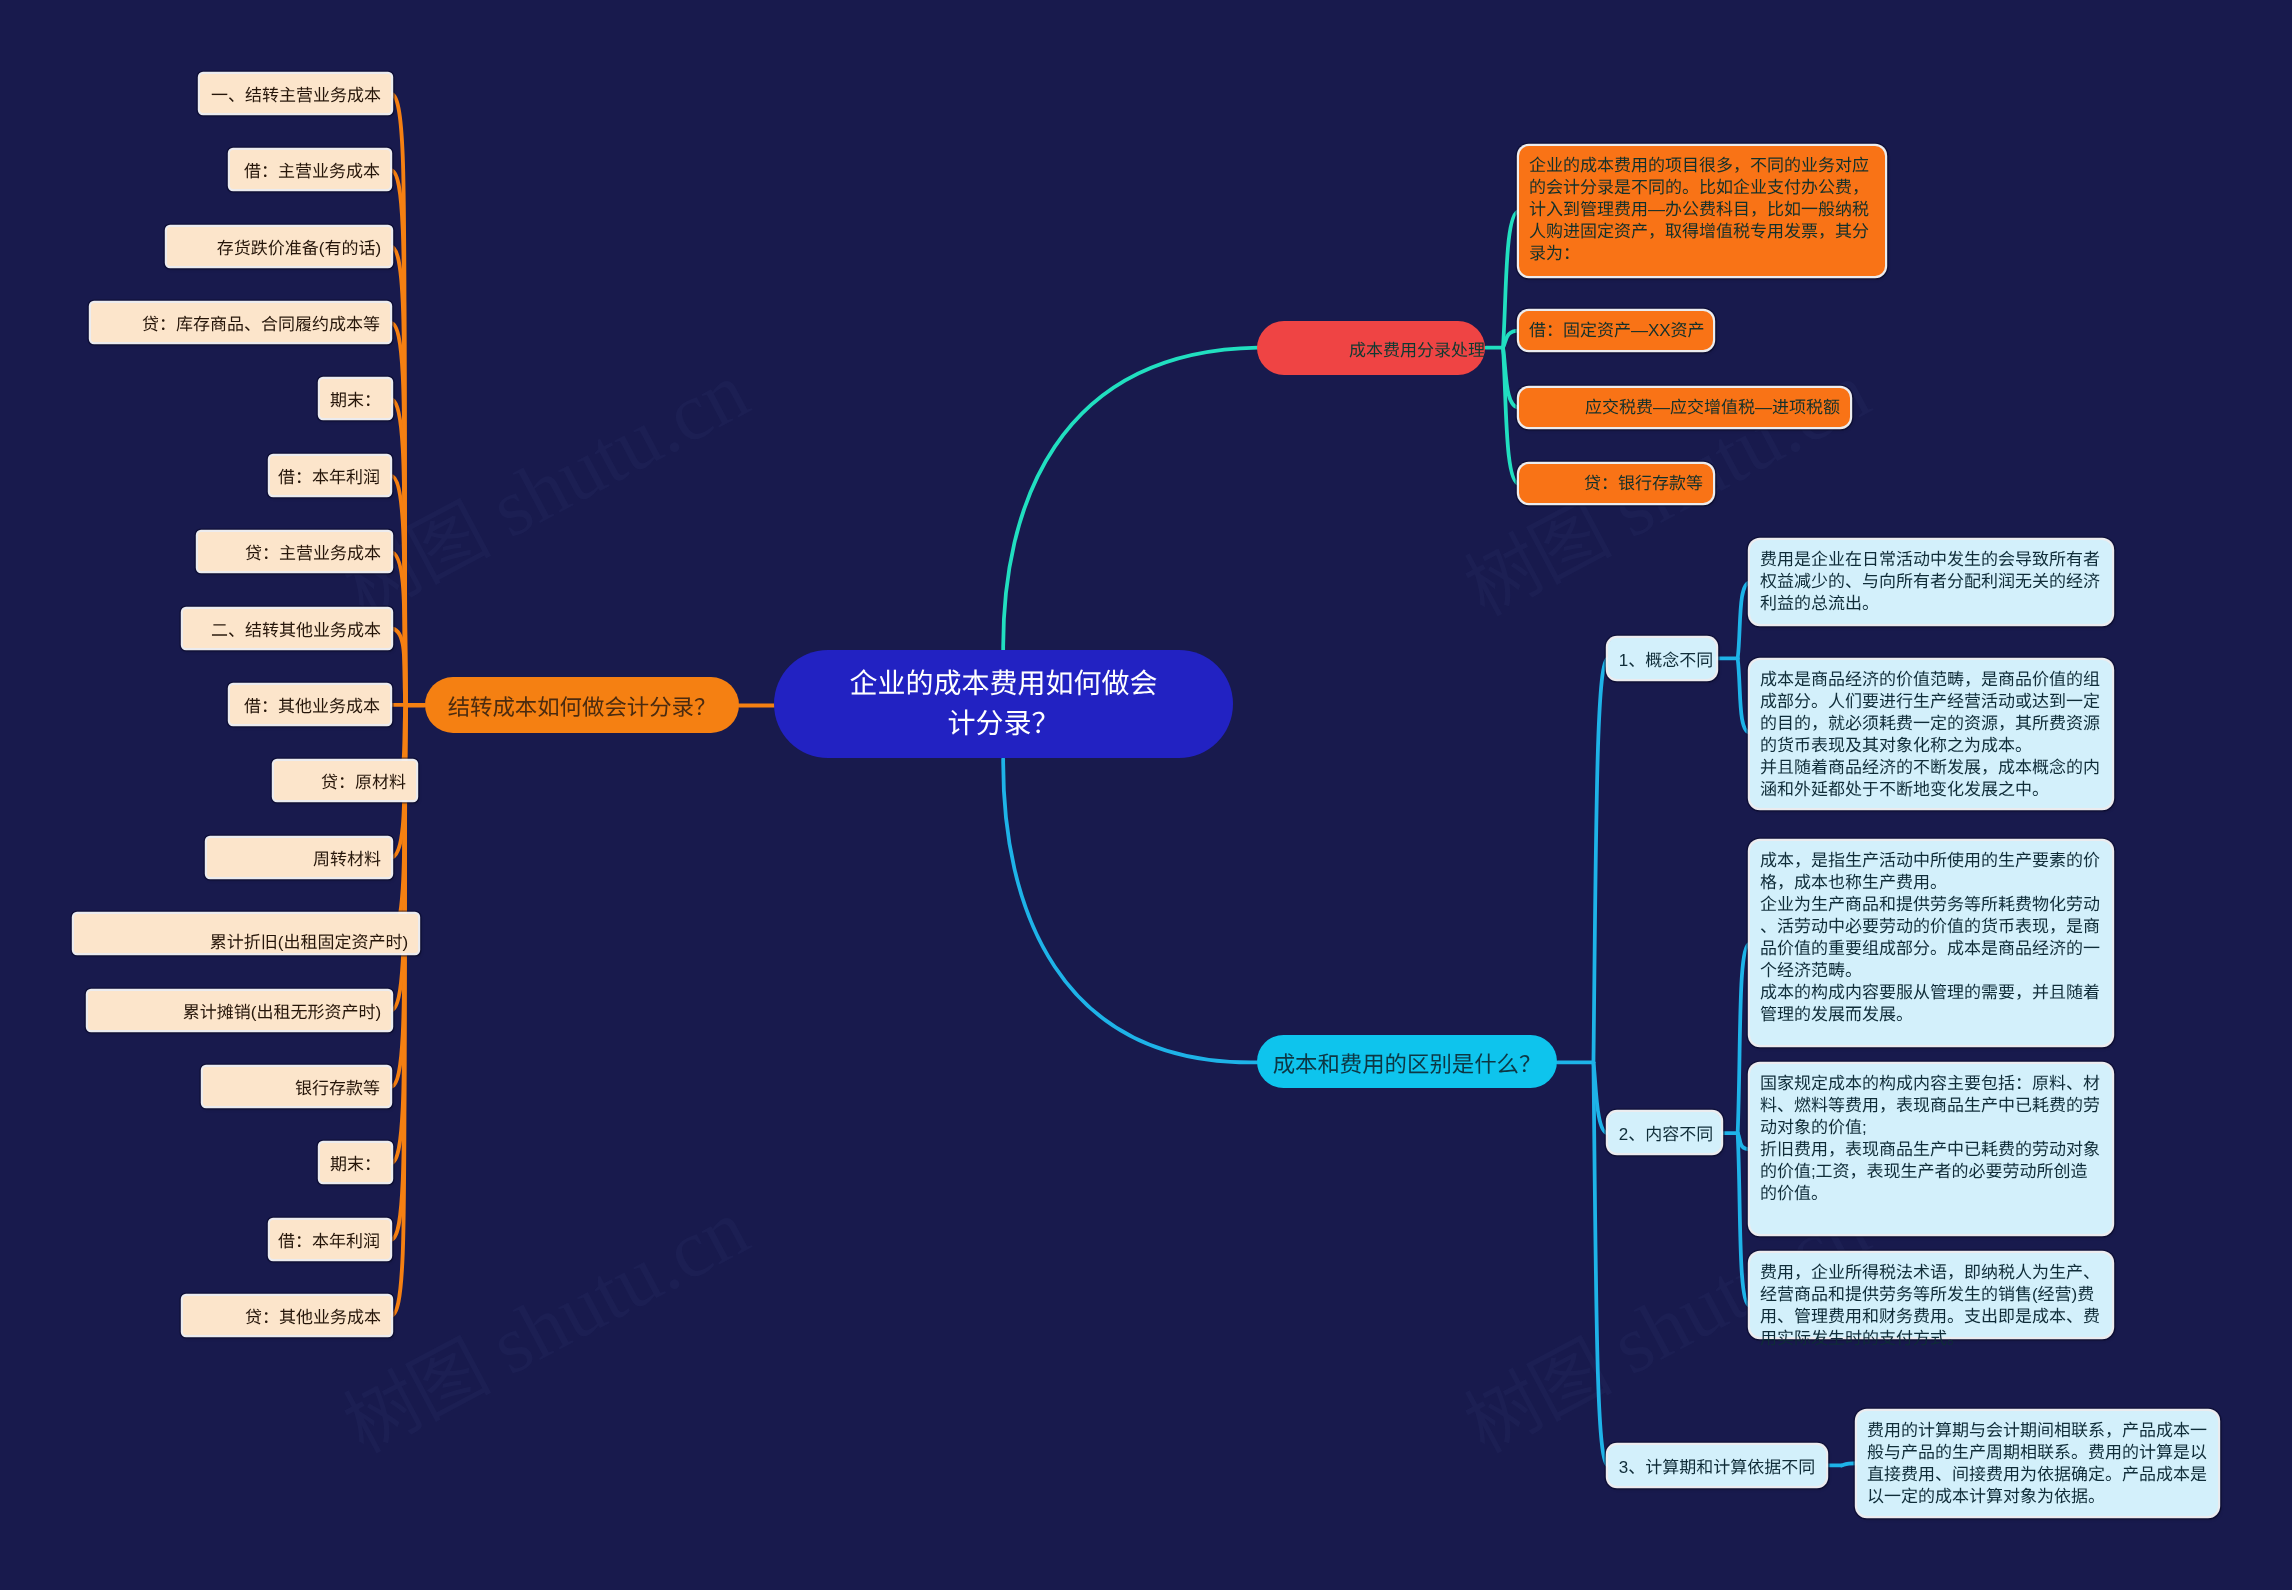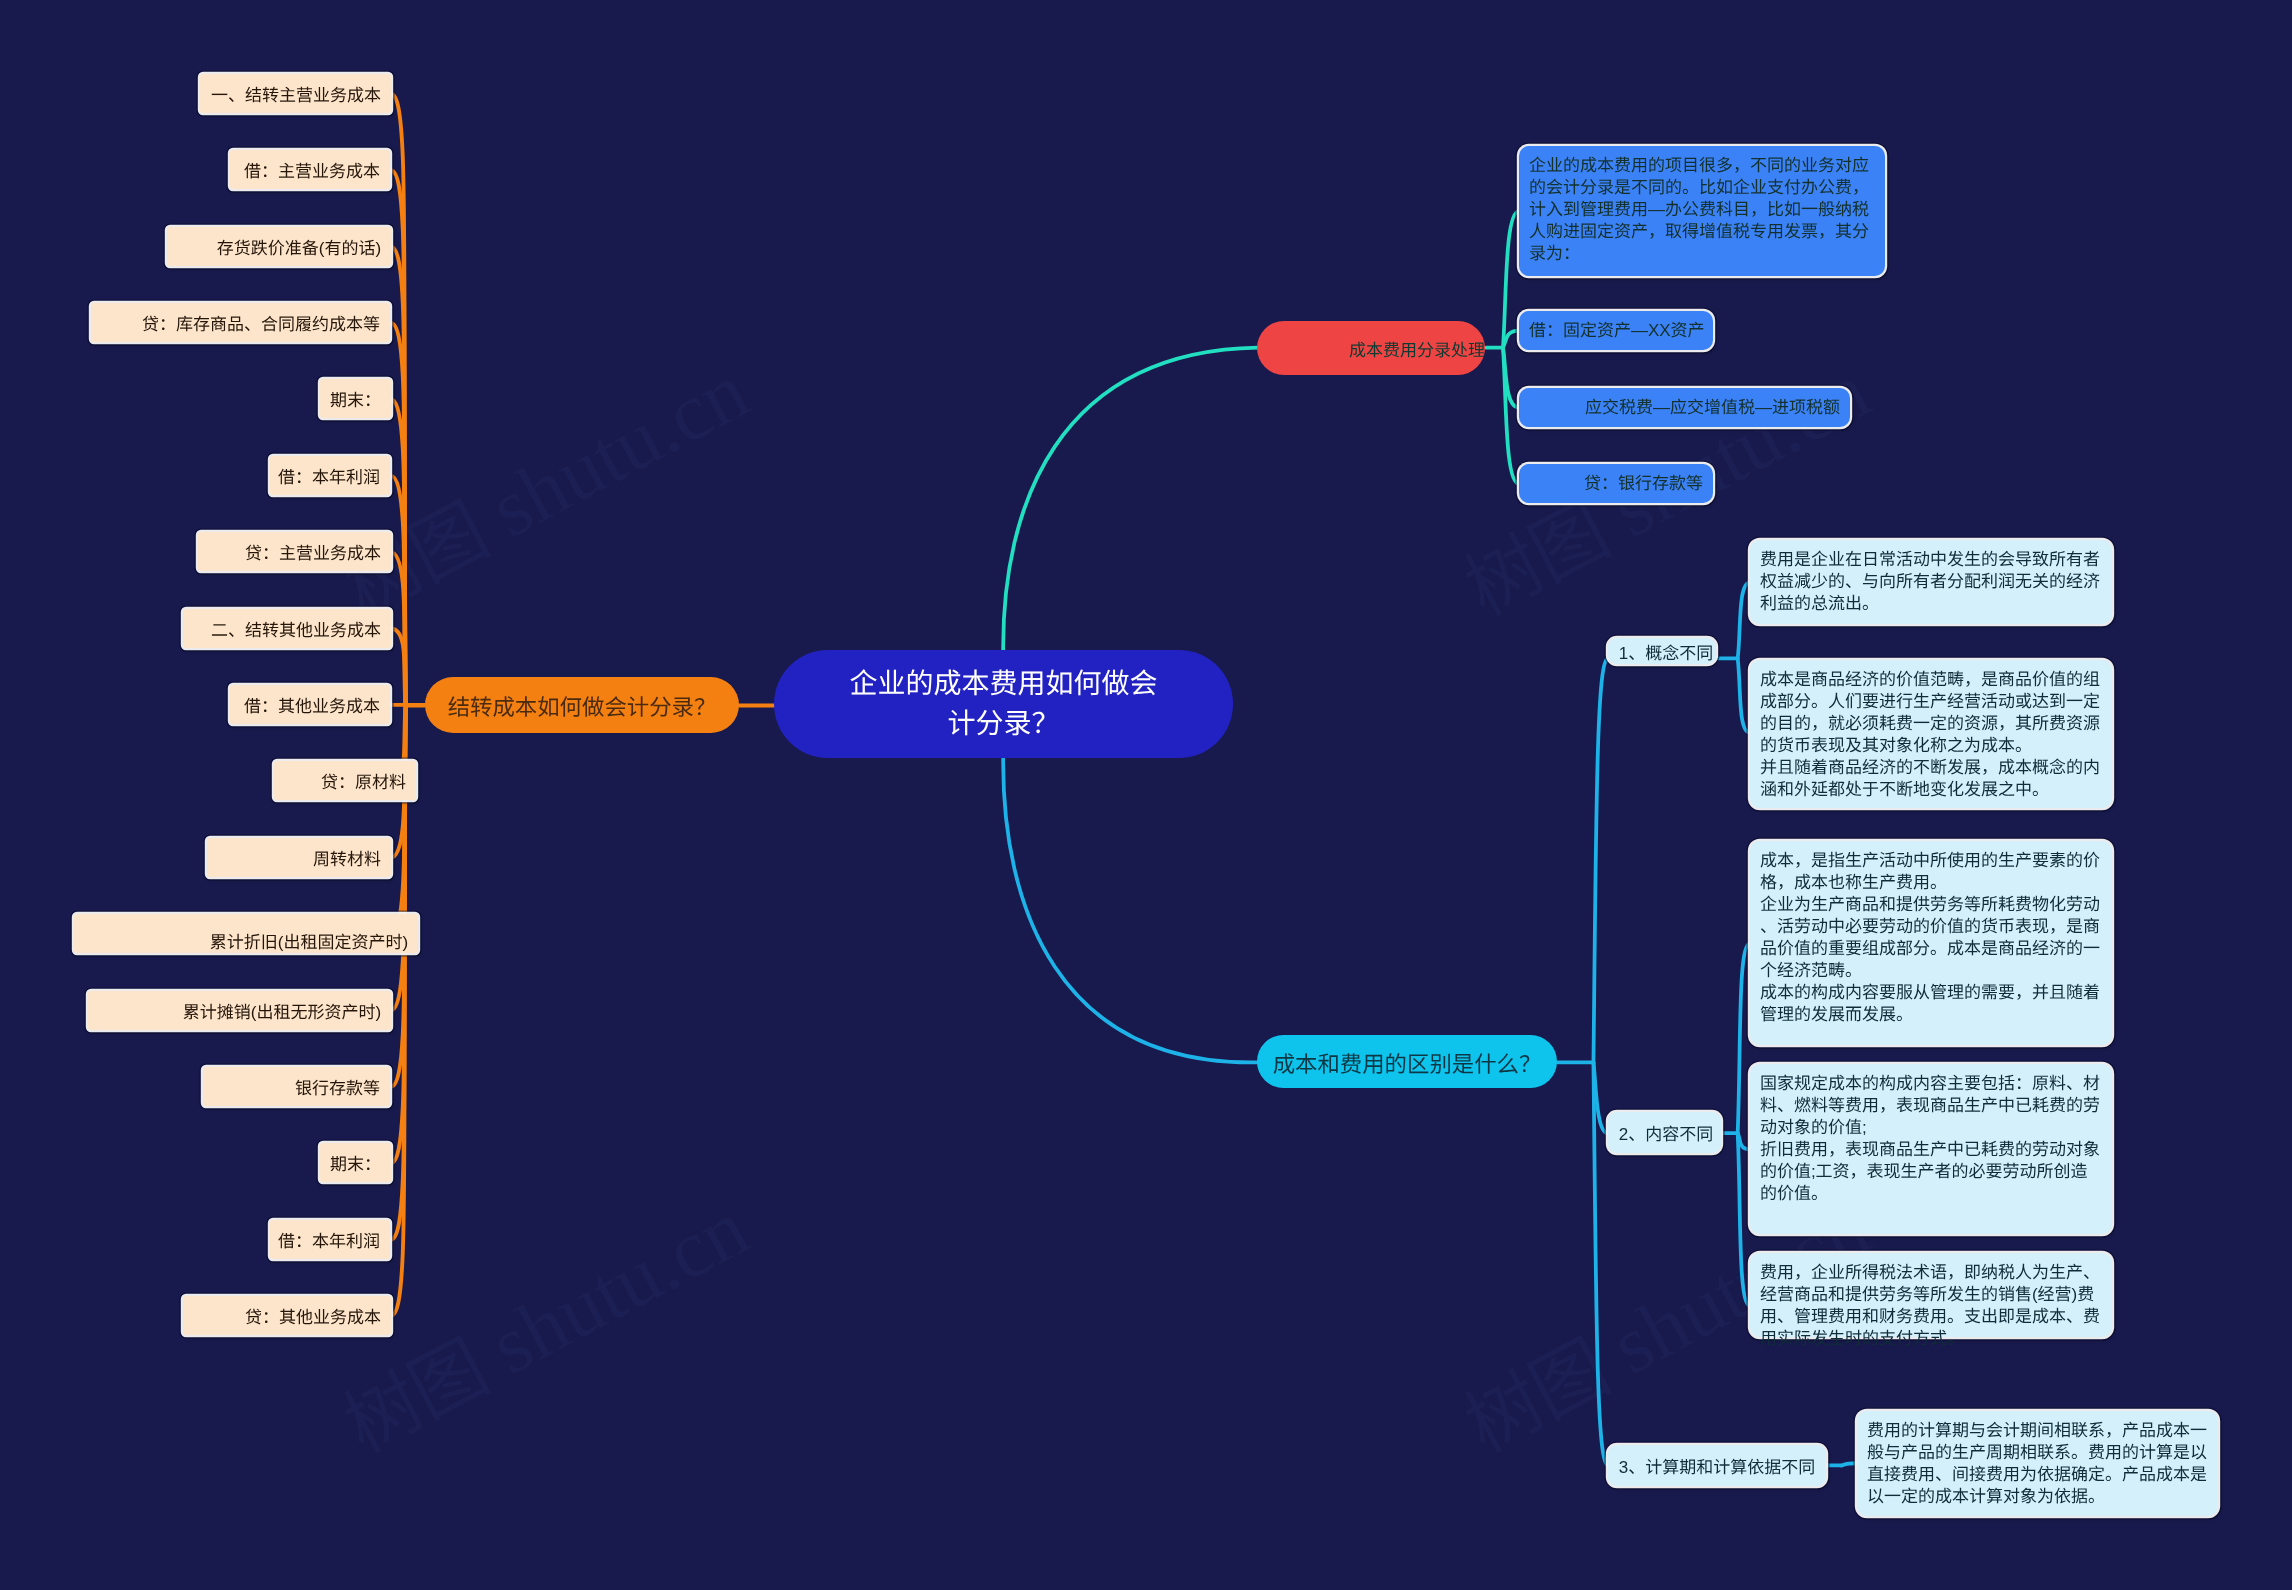--- a/index.html
+++ b/index.html
@@ -23,21 +23,21 @@
   #left-branch-node{left:425px;top:677px;width:314px;height:56px;border-radius:29px;
              background:#f58012;color:#4b2b10;font-size:22.4px;justify-content:center;
              text-align:center;z-index:5;}
   .leafL{height:39px;border-radius:3px;background:#fce5cb;color:#26160a;
          font-size:17px;padding:0 9.9px;box-shadow:0 0 0 2.2px rgba(255,255,255,.92),0 0 0 3.6px rgba(8,8,38,.55),1.8px 2.7px 3.6px rgba(0,0,0,.3);
          justify-content:flex-end;z-index:4;white-space:nowrap;}
   
   #rb1-node{left:1257px;top:321px;width:228px;height:54px;border-radius:27px;
             background:#ef4444;color:#0e3a32;font-size:17px;justify-content:flex-end;
             text-align:center;z-index:5;}
-  .leafG{border-radius:9.9px;background:#3b82f6;color:#13302b;font-size:17px;
+  .leafG{border-radius:9.9px;background:#f97316;color:#13302b;font-size:17px;
          box-shadow:0 0 0 2.2px rgba(255,255,255,.92),0 0 0 3.6px rgba(8,8,38,.55),1.8px 2.7px 3.6px rgba(0,0,0,.3);z-index:4;line-height:22px;
          padding:9px 9.9px;display:block;box-sizing:border-box;
          line-break:anywhere;word-break:break-all;}
   .leafG.one{white-space:nowrap;text-align:right;}
   
   #rb2-node{left:1257px;top:1035px;width:300px;height:53px;border-radius:27px;
             background:#0ec4ed;color:#0d3744;font-size:22.4px;justify-content:center;
             text-align:center;z-index:5;}
   .midB{height:41px;border-radius:9px;background:#d3f0fb;color:#0f2c38;font-size:17px;
         padding:0 10.7px;box-shadow:0 0 0 2.2px rgba(255,255,255,.92),0 0 0 3.6px rgba(8,8,38,.55),1.8px 2.7px 3.6px rgba(0,0,0,.3);justify-content:flex-start;
@@ -155,21 +155,21 @@
     <div class="node leafL" style="top: 1220px; height: 39px; left: 270px; width: 120px;">
       <span>借：本年利润</span>
     </div>
     <div class="node leafL" style="top: 1296px; height: 39px; left: 183px; width: 208px;">
       <span>贷：其他业务成本</span>
     </div>
     <div class="node leafG" style="left: 1519px; top: 146px; width: 366px; height: 130px; line-height: 22px;"><span>企业的成本费用的项目很多，不同的业务对应的会计分录是不同的。比如企业支付办公费，计入到管理费用—办公费科目，比如一般纳税人购进固定资产，取得增值税专用发票，其分录为：</span></div>
     <div class="node leafG one" style="left: 1519px; top: 311px; width: 194px; height: 39px; line-height: 21.5px;"><span>借：固定资产—XX资产</span></div>
     <div class="node leafG one" style="left: 1519px; top: 388px; width: 331px; height: 39px; line-height: 21.5px;"><span>应交税费—应交增值税—进项税额</span></div>
     <div class="node leafG one" style="left: 1519px; top: 464px; width: 194px; height: 39px; line-height: 21.5px;"><span>贷：银行存款等</span></div>
-    <div class="node midB" style="left: 1608px; top: 638px; width: 108px; height: 26px;">
+    <div class="node midB" style="left: 1608px; top: 638px; width: 108px; height: 41px;">
       <span>1、概念不同</span>
     </div>
     <div class="node leafB" style="left: 1750px; top: 540px; width: 362px; height: 84px;"><span>费用是企业在日常活动中发生的会导致所有者权益减少的、与向所有者分配利润无关的经济利益的总流出。</span></div>
     <div class="node leafB" style="left: 1750px; top: 660px; width: 362px; height: 148px;"><span>成本是商品经济的价值范畴，是商品价值的组成部分。人们要进行生产经营活动或达到一定的目的，就必须耗费一定的资源，其所费资源的货币表现及其对象化称之为成本。
 并且随着商品经济的不断发展，成本概念的内涵和外延都处于不断地变化发展之中。</span></div>
     <div class="node midB" style="left: 1608px; top: 1112px; width: 113px; height: 41px;">
       <span>2、内容不同</span>
     </div>
     <div class="node leafB" style="left: 1750px; top: 841px; width: 362px; height: 204px;"><span>成本，是指生产活动中所使用的生产要素的价格，成本也称生产费用。
 企业为生产商品和提供劳务等所耗费物化劳动、活劳动中必要劳动的价值的货币表现，是商品价值的重要组成部分。成本是商品经济的一个经济范畴。

